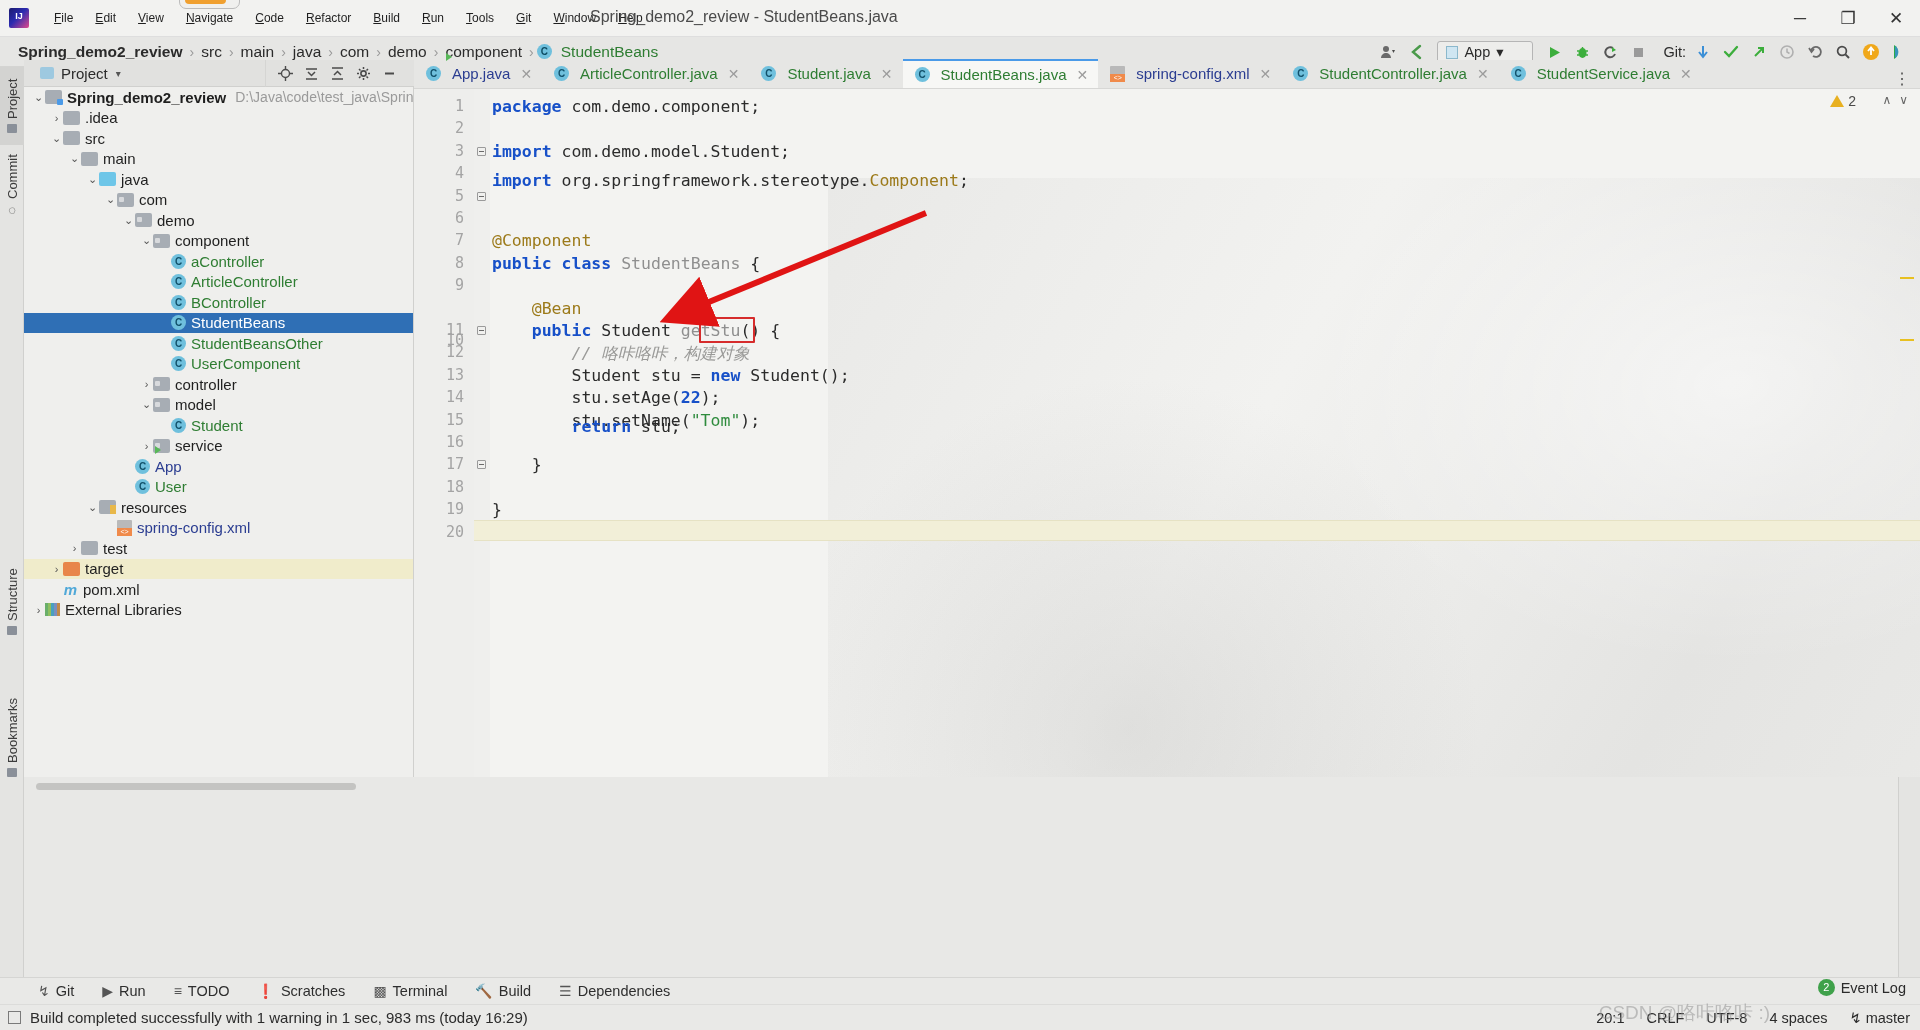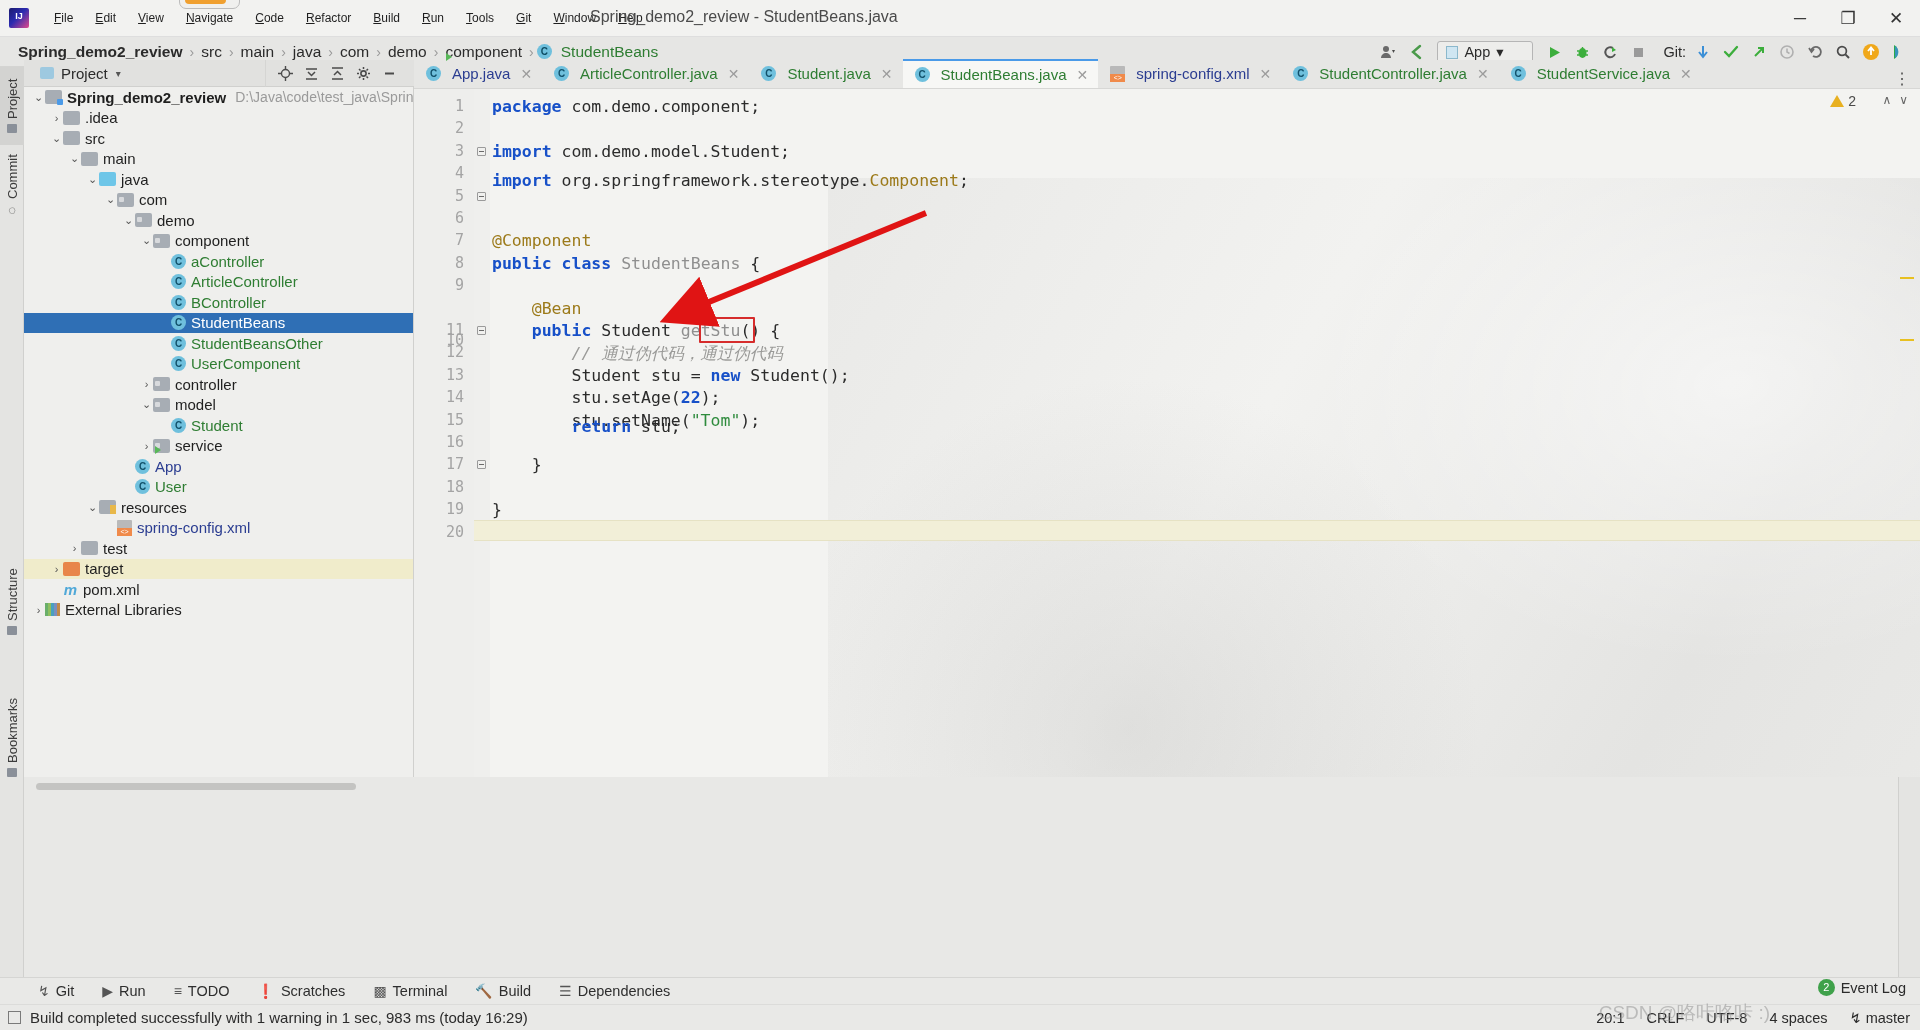--- a/index.html
+++ b/index.html
@@ -672,21 +672,21 @@
         <div class="cl" style="top: 8px;"><span class="kw">package</span> com.demo.component;</div>
         <div class="cl" style="top: 30.4px;"></div>
         <div class="cl" style="top: 52.8px;"><span class="kw">import</span> com.demo.model.Student;</div>
         <div class="cl" style="top: 82px;"><span class="kw">import</span> org.springframework.stereotype.<span class="ann">Component</span>;</div>
         <div class="cl" style="top: 120px;"></div>
         <div class="cl" style="top: 142.4px;"><span class="ann">@Component</span></div>
         <div class="cl" style="top: 164.8px;"><span class="kw">public</span> <span class="kw">class</span> <span class="dim">StudentBeans</span> {</div>
         <div class="cl" style="top: 187.2px;"></div>
         <div class="cl" style="top: 209.6px;"><span class="ann">    @Bean</span></div>
         <div class="cl" style="top: 232px;">    <span class="kw">public</span> Student <span class="dim">getStu</span>() {</div>
-        <div class="cl" style="top: 254.4px;"><span class="cmt">        // 通过伪代码，通过伪代码</span></div>
+        <div class="cl" style="top: 254.4px;"><span class="cmt">        // 咯咔咯咔，构建对象</span></div>
         <div class="cl" style="top: 276.8px;">        Student stu = <span class="kw">new</span> Student();</div>
         <div class="cl" style="top: 299.2px;">        stu.setAge(<span class="num">22</span>);</div>
         <div class="cl" style="top: 321.6px;">        stu.setName(<span class="str">"Tom"</span>);</div>
         <div class="cl" style="top: 328px;">        <span class="kw">return</span> stu;</div>
         <div class="cl" style="top: 366.4px;">    }</div>
         <div class="cl" style="top: 388.8px;"></div>
         <div class="cl" style="top: 411.2px;">}</div>
         <div class="caretline" style="top: 430.6px;"></div>
         <div class="cl" style="top: 433.6px;"></div>
         <div class="hlbox" style="left: 225px; top: 228px; width: 56px; height: 26px;"></div>

